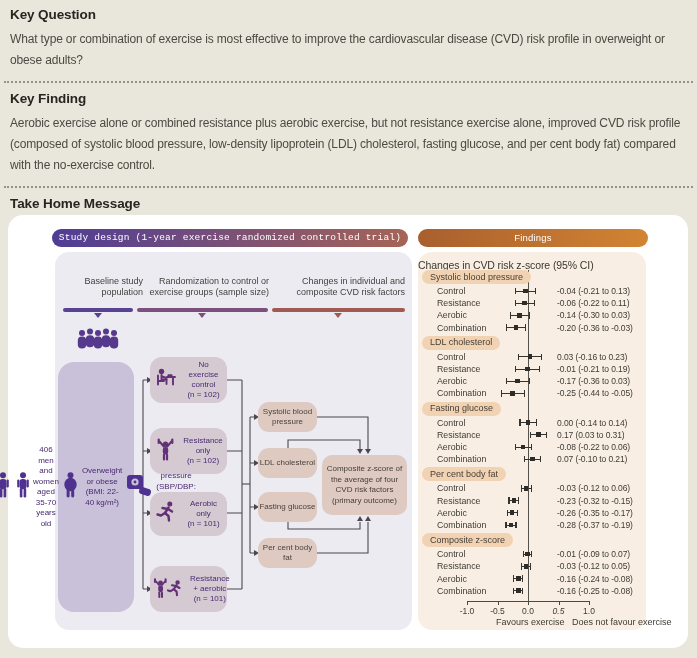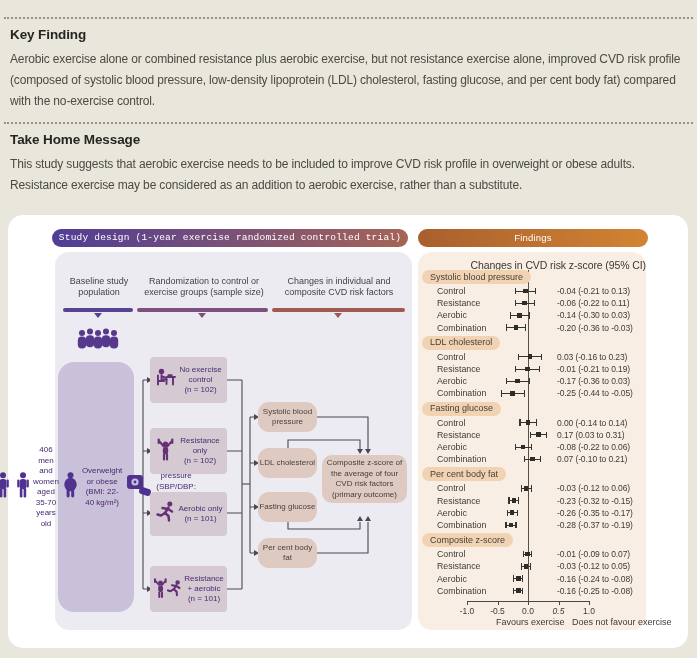--- a/index.html
+++ b/index.html
@@ -9,63 +9,67 @@
   .tsec h2{margin:0 0 7px;font-size:13.5px;color:#262520;letter-spacing:-0.1px;}
   .tsec p{margin:0;font-size:12px;line-height:21px;color:#4b4a43;letter-spacing:-0.15px;}
   .divider{border-top:2px dotted #95928a;margin:10px -6px 8px;}
   .figure{position:absolute;left:8px;top:215px;width:680px;height:433px;background:#ffffff;border-radius:15px;}
   .pill{position:absolute;top:14px;height:18px;border-radius:9px;color:#fff;font-size:9.5px;line-height:18px;text-align:center;letter-spacing:0.2px;}
   .pill-left{left:44px;width:356px;background:linear-gradient(90deg,#4f3d96,#a66456);font-family:Liberation Mono, monospace;}
   .pill-right{left:410px;width:230px;background:linear-gradient(90deg,#a95f2e,#d28433);}
   .lbody{position:absolute;left:47px;top:37px;width:357px;height:378px;background:#edebf2;border-radius:14px;}
   .rbody{position:absolute;left:410px;top:37px;width:228px;height:378px;background:#f9eee3;border-radius:14px;}
   
-  .chead{position:absolute;top:24px;font-size:9px;line-height:11px;text-align:center;color:#44423e;}
+  .chead{position:absolute;top:24px;font-size:9px;line-height:11px;text-align:right;color:#44423e;}
   .ch1{left:0;width:88px;} .ch2{left:84px;width:130px;} .ch3{left:218px;width:132px;}
   .cbar{position:absolute;top:56px;height:3.5px;border-radius:2px;}
   .b1{left:8px;width:70px;background:#584292;} .b2{left:82px;width:131px;background:#7d4f7e;} .b3{left:217px;width:133px;background:#a05a51;}
   .ctri{position:absolute;top:61px;width:0;height:0;border-left:4px solid transparent;border-right:4px solid transparent;border-top:5px solid #584292;}
   .t1{left:39px;} .t2{left:143px;border-top-color:#7d4f7e;} .t3{left:279px;border-top-color:#a05a51;}
   .crowd{position:absolute;left:21px;top:76px;}
   .basebox{position:absolute;left:3px;top:110px;width:76px;height:250px;background:#c9c1da;border-radius:16px;box-sizing:border-box;
     display:flex;flex-direction:row;align-items:center;justify-content:center;gap:3px;padding:8px 3px;}
   .basebox p{margin:0;font-size:8px;line-height:10.5px;color:#48286f;text-align:center;}
-  .gb{position:absolute;left:95px;width:77px;background:#d5c9d2;border-radius:4px;box-sizing:border-box;
-    display:flex;align-items:center;gap:0;padding:3px 3px 3px 5px;}
+  .gb{position:absolute;left:95px;width:77px;background:#d5c9d2;border-radius:12px;box-sizing:border-box;
+    display:flex;align-items:center;gap:6px;padding:3px 3px 3px 5px;}
   .gb1{top:105px;height:46px;} .gb2{top:176px;height:46px;} .gb3{top:240px;height:44px;} .gb4{top:314px;height:46px;padding-left:2px;}
   .gb-text{flex:1;text-align:center;font-size:8px;line-height:10px;color:#4a2b72;}
   .gb-text span{display:block;}
   .rb{position:absolute;left:203px;width:59px;height:30px;background:#decac1;border-radius:11px;
     display:flex;align-items:center;justify-content:center;text-align:center;font-size:8px;line-height:10px;color:#4a423c;}
   .rb1{top:150px;} .rb2{top:196px;} .rb3{top:240px;} .rb4{top:286px;}
-  .composite{position:absolute;left:267px;top:203px;width:85px;height:48px;background:#decac1;border-radius:10px;box-sizing:border-box;
+  .composite{position:absolute;left:267px;top:203px;width:85px;height:60px;background:#decac1;border-radius:10px;box-sizing:border-box;
     display:flex;align-items:center;justify-content:center;text-align:center;font-size:8px;line-height:10.5px;color:#453e38;padding:2px;}
   .flow{position:absolute;left:0;top:0;}
   
-  .f-title{position:absolute;top:7px;left:0;right:0;text-align:right;font-size:10.5px;color:#3a3833;letter-spacing:-0.1px;}
+  .f-title{position:absolute;top:7px;left:0;right:0;text-align:left;font-size:10.5px;color:#3a3833;letter-spacing:-0.1px;}
   #forest{position:absolute;left:0;right:0;top:16px;bottom:0;}
   .fg-pill{position:absolute;left:4px;padding:1.5px 8px 2.5px;border-radius:8px;background:#f1d3b3;font-size:9px;color:#474038;white-space:nowrap;}
   .f-row{position:absolute;left:0;right:0;height:12.2px;}
   .f-lab{position:absolute;left:19px;top:0;font-size:8.8px;line-height:12.2px;color:#3d3b36;}
   .f-val{position:absolute;left:139px;top:0;font-size:8.5px;line-height:12.2px;color:#3d3b36;letter-spacing:-0.1px;white-space:nowrap;}
   .f-wh{position:absolute;top:5.6px;height:1.1px;background:#35332f;}
   .f-cap{position:absolute;top:2.9px;width:1.1px;height:6.4px;background:#35332f;}
   .f-sq{position:absolute;top:3.7px;width:4.6px;height:4.6px;background:#2e2c29;}
   .f-zero{position:absolute;width:1.1px;background:#55524c;}
   .f-axline{position:absolute;height:1.1px;background:#4a4843;}
   .f-tick{position:absolute;width:1.1px;height:4px;background:#4a4843;}
   .f-ticklab{position:absolute;width:26px;text-align:center;font-size:8.5px;color:#3d3b36;}
   .f-favl{position:absolute;font-size:9px;color:#3d3b36;white-space:nowrap;padding-left:36px;}
 </style>
 </head>
 <body>
 
 <div class="poster">
 
   <div class="top">
+    <div class="tsec">
+      <h2>Key Question</h2>
+      <p>What type or combination of exercise is most effective to improve the cardiovascular disease (CVD) risk profile in overweight or obese adults?</p>
+    </div>
     <div class="divider"></div>
     <div class="tsec">
       <h2>Key Finding</h2>
       <p>Aerobic exercise alone or combined resistance plus aerobic exercise, but not resistance exercise alone, improved CVD risk profile (composed of systolic blood pressure, low-density lipoprotein (LDL) cholesterol, fasting glucose, and per cent body fat) compared with the no-exercise control.</p>
     </div>
     <div class="divider"></div>
     <div class="tsec">
       <h2>Take Home Message</h2>
       <p>This study suggests that aerobic exercise needs to be included to improve CVD risk profile in overweight or obese adults. Resistance exercise may be considered as an addition to aerobic exercise, rather than a substitute.</p>
     </div>

